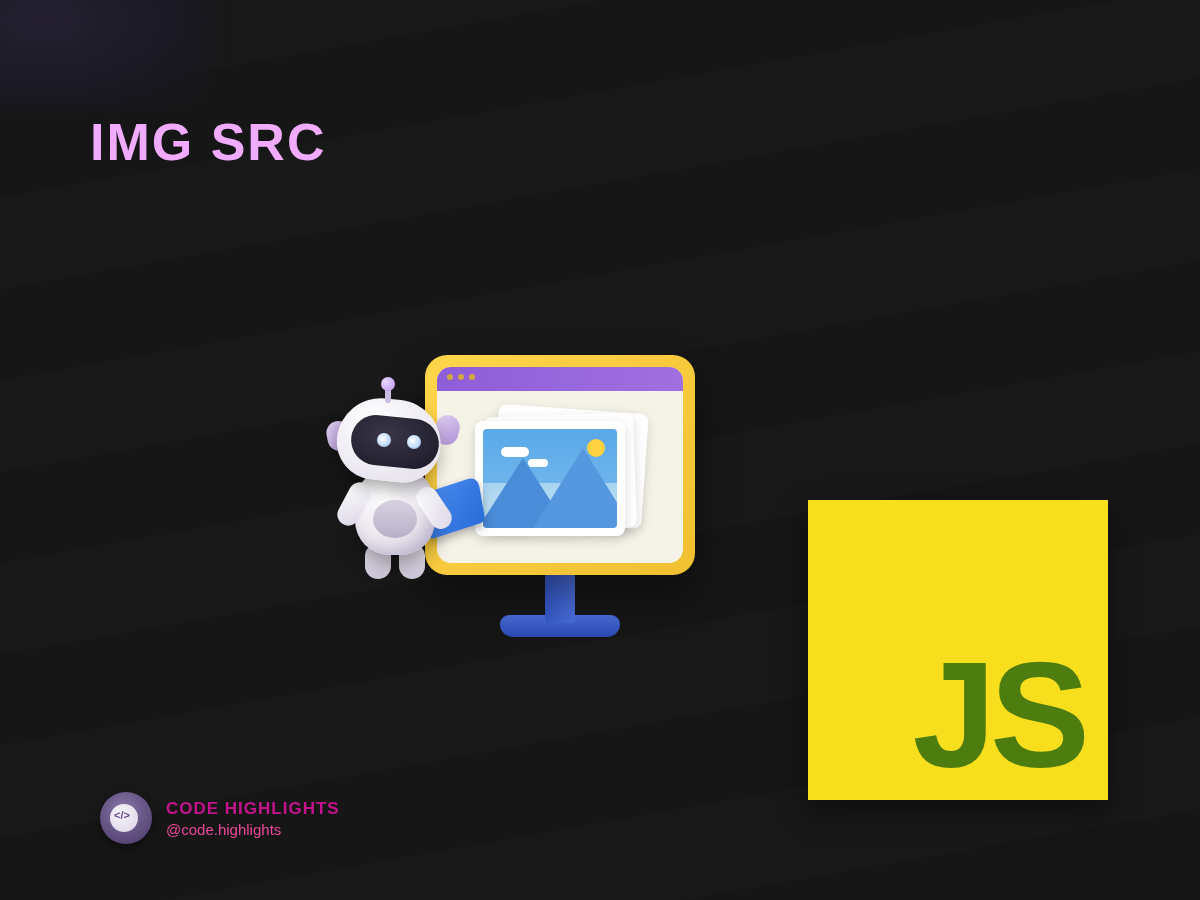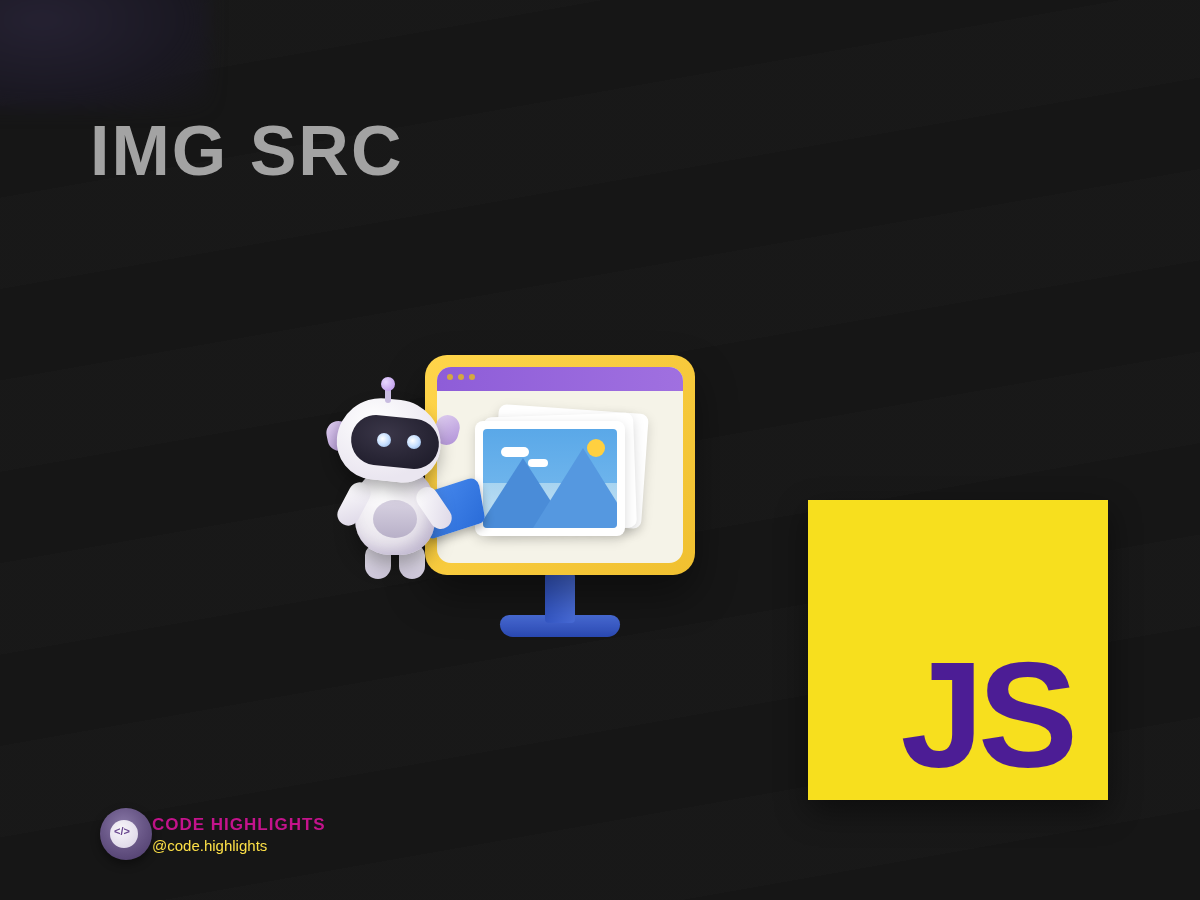--- a/index.html
+++ b/index.html
@@ -44,22 +44,22 @@
 
 .heading {
   position: absolute;
   top: 115px;
   left: 90px;
   font-family: 'Arial Black', 'Arial', sans-serif;
   font-weight: 900;
   letter-spacing: 2px;
 }
 .heading .line1 {
-  color: #a3a3a3;
-  font-size: 70px;
+  color: #f0abfc;
+  font-size: 52px;
   line-height: 1.05;
 }
 .heading .line2 {
   color: #c4138c;
   font-size: 70px;
   line-height: 1.1;
   margin-top: 8px;
 }
 
 
@@ -293,36 +293,37 @@
   top: 500px;
   left: 808px;
   width: 300px;
   height: 300px;
   background: #f7df1e;
   box-shadow: 0 12px 30px rgba(0,0,0,0.45);
 }
 .js-text {
   position: absolute;
   bottom: 10px;
-  right: 36px;
+  right: 24px;
   font-family: 'Arial Black', Arial, sans-serif;
   font-weight: 900;
   font-size: 150px;
-  color: #4c1d95;
+  color: #4d7c0f;
   letter-spacing: -6px;
   line-height: 1;
 }
 
 
 .attribution {
   position: absolute;
-  bottom: 40px;
+  bottom: 56px;
   left: 100px;
   display: flex;
   align-items: center;
+  gap: 14px;
 }
 .avatar {
   width: 52px;
   height: 52px;
   border-radius: 50%;
   background: radial-gradient(circle at 45% 35%, #8a7aa8 0%, #6a5888 45%, #4a3868 100%);
   position: relative;
   overflow: hidden;
   box-shadow: 0 4px 10px rgba(0,0,0,0.4);
 }
@@ -342,21 +343,21 @@
   color:#6a4890;
   font-weight:bold;
 }
 .attrib-text .brand {
   color: #c4138c;
   font-weight: 800;
   font-size: 17px;
   letter-spacing: 1px;
 }
 .attrib-text .handle {
-  color: #fde047;
+  color: #ec4899;
   font-size: 15px;
   margin-top: 2px;
 }
 </style>
 </head>
 <body>
 
 <div class="stripes"></div>
 <div class="top-blob"></div>
 

